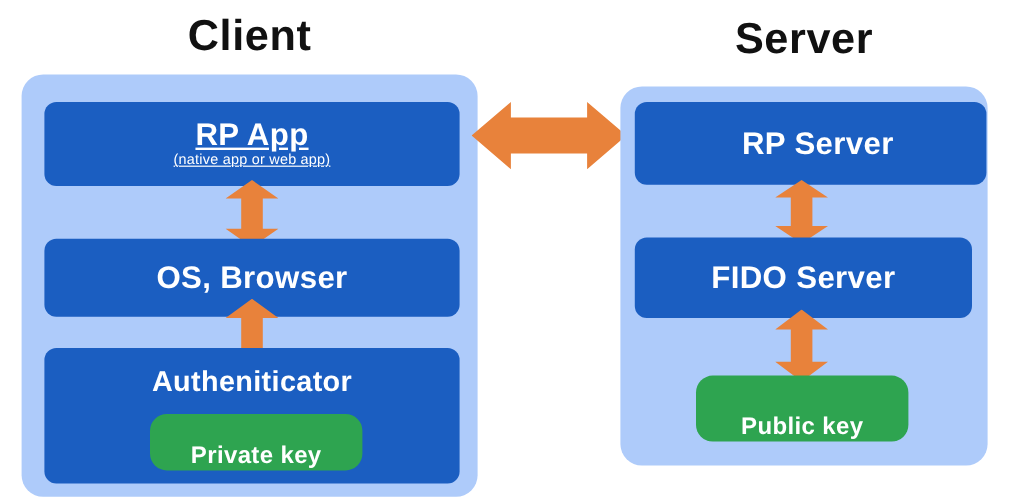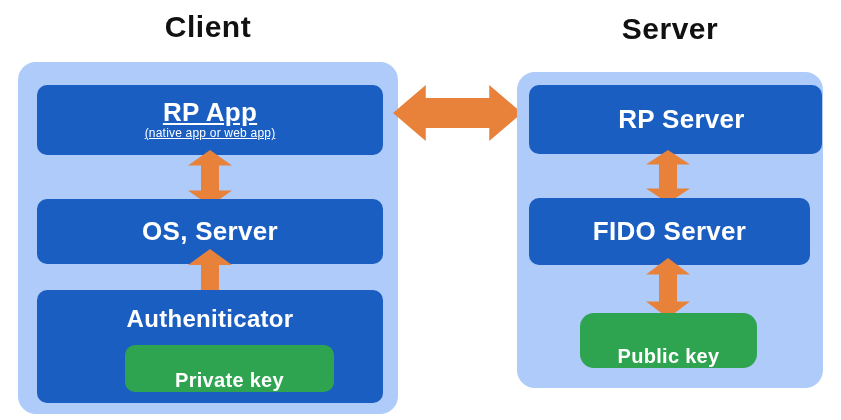--- a/index.html
+++ b/index.html
@@ -11,21 +11,21 @@
     position: relative;
     width: 841px;
     height: 420px;
     background: var(--background, #ffffff);
     font-family: "Liberation Sans", sans-serif;
     overflow: hidden;
   }
   .col-title {
     position: absolute;
     text-align: center;
-    font-size: 30px;
+    font-size: 36px;
     font-weight: 700;
     color: var(--title-text, #111111);
     letter-spacing: 0.5px;
     line-height: 1;
   }
   .client-title { left: 18px; top: 12px; width: 380px; }
   .server-title { left: 517px; top: 14px; width: 306px; }
 
   .container {
     position: absolute;
@@ -78,21 +78,21 @@
     background: var(--key-fill, #2EA450);
     border-radius: 14px;
     color: var(--box-text, #ffffff);
     display: flex;
     align-items: flex-end;
     justify-content: center;
     font-size: 20px;
     font-weight: 700;
     letter-spacing: 0.3px;
   }
-  .private-key-box { left: 88px; top: 55px;  width: 209px; height: 47px; border-radius: 10px; }
+  .private-key-box { left: 88px; top: 55px;  width: 177px; height: 47px; }
   .public-key-box  { left: 63px; top: 241px; width: 177px; height: 55px; }
 
   .arrow {
     position: absolute;
     display: block;
   }
   .arrow polygon { fill: var(--arrow-fill, #E8823B); }
 
   .arrow-client-1 { left: 170px; top: 88px;  width: 44px; height: 56px; }
   .arrow-client-2 { left: 170px; top: 187px; width: 44px; height: 58px; }
@@ -114,21 +114,21 @@
     <div class="box rp-app-box">
       <div class="box-label">RP App</div>
       <div class="box-sublabel">(native app or web app)</div>
     </div>
 
     <svg class="arrow arrow-client-1" viewBox="0 0 44 58" preserveAspectRatio="none">
       <polygon points="22,0 44,16 31,16 31,42 44,42 22,58 0,42 13,42 13,16 0,16"></polygon>
     </svg>
 
     <div class="box os-browser-box">
-      <div class="box-label">OS, Server</div>
+      <div class="box-label">OS, Browser</div>
     </div>
 
     <svg class="arrow arrow-client-2" viewBox="0 0 44 58" preserveAspectRatio="none">
       <polygon points="22,0 44,16 31,16 31,42 44,42 22,58 0,42 13,42 13,16 0,16"></polygon>
     </svg>
 
     <div class="box authenticator-box">
       <div class="box-label authenticator-label">Autheniticator</div>
       <div class="key-box private-key-box">
         <span>Private key</span>

